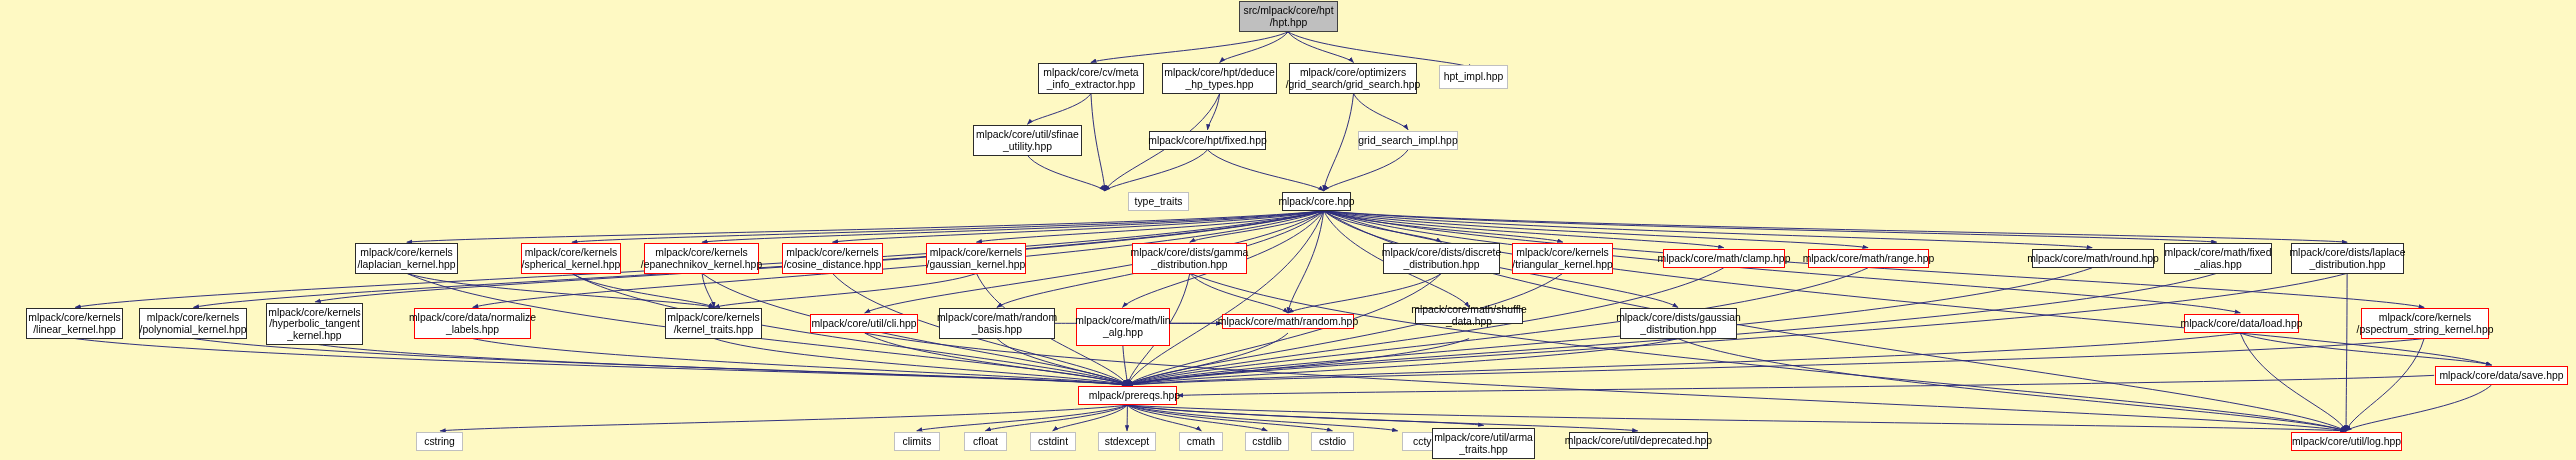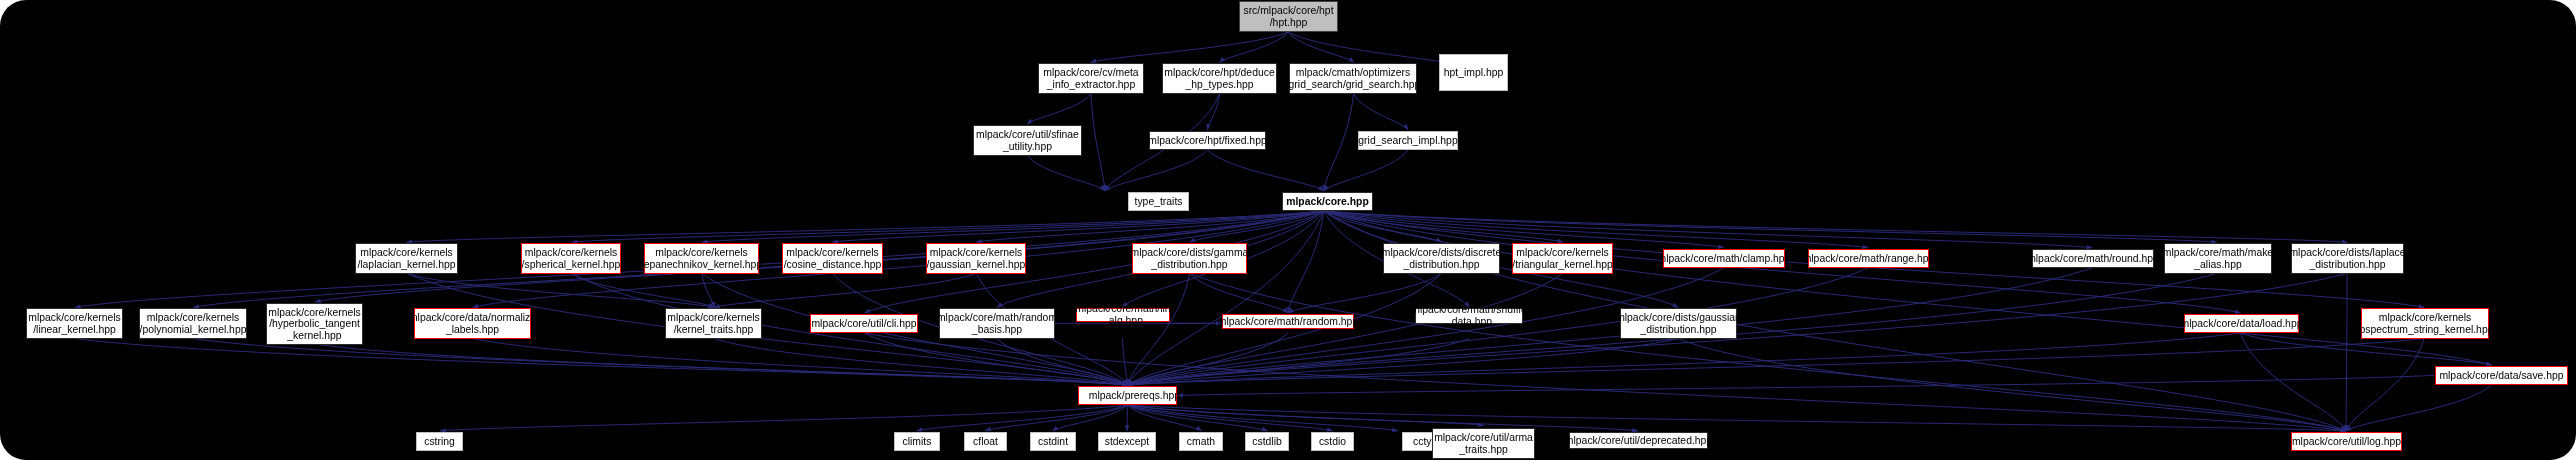--- a/index.html
+++ b/index.html
@@ -1,22 +1,21 @@
 <!DOCTYPE html>
 <html style="font-size:11px"><head>
 <meta charset="utf-8">
 <style>
   html,body{margin:0;padding:0;background:#ffffff;}
   #stage{
     position:relative;
     width:2576px;height:460px;
-    background:#000000;
+    background:#fef9c3;
     font-family:"Liberation Sans", sans-serif;
     overflow:hidden;
-    border-radius:26px;
   }
   #edges{position:absolute;left:0;top:0;width:2576px;height:460px;}
   .node{
     position:absolute;
     box-sizing:border-box;
     display:flex;align-items:center;justify-content:center;
     text-align:center;
     font-size:10.4px;
     line-height:1.12;
     color:#000000;
@@ -141,67 +140,67 @@
         <path d="M1623.5,584 C1939.67,603.24 3204.35,612.86 3380,621"></path>
       </g>
   </svg>
   <div id="nodes">
       <div class="node root" style="left: 1239px; top: 1.4px; width: 99px; height: 31px;">src/mlpack/core/hpt
 /hpt.hpp</div>
       <div class="node dark" style="left: 1038px; top: 63px; width: 106px; height: 31px;">mlpack/core/cv/meta
 _info_extractor.hpp</div>
       <div class="node dark" style="left: 1162px; top: 63px; width: 115px; height: 31px;">mlpack/core/hpt/deduce
 _hp_types.hpp</div>
-      <div class="node dark" style="left: 1289px; top: 63px; width: 128px; height: 31px;">mlpack/cmath/optimizers
+      <div class="node dark" style="left: 1289px; top: 63px; width: 128px; height: 31px;">mlpack/core/optimizers
 /grid_search/grid_search.hpp</div>
-      <div class="node grey" style="left: 1439px; top: 54px; width: 69px; height: 37px;">hpt_impl.hpp</div>
+      <div class="node grey" style="left: 1439px; top: 65px; width: 69px; height: 24px;">hpt_impl.hpp</div>
       <div class="node dark" style="left: 973px; top: 125px; width: 109px; height: 31px;">mlpack/core/util/sfinae
 _utility.hpp</div>
       <div class="node dark" style="left: 1149px; top: 131px; width: 117px; height: 19.4px; text-align: right;">mlpack/core/hpt/fixed.hpp</div>
       <div class="node grey" style="left: 1358px; top: 131px; width: 100px; height: 19.4px;">grid_search_impl.hpp</div>
       <div class="node grey" style="left: 1128px; top: 192px; width: 61px; height: 19.4px;">type_traits</div>
-      <div class="node dark" style="left: 1282px; top: 192px; width: 91px; height: 19.4px; font-weight: bold;">mlpack/core.hpp</div>
+      <div class="node dark" style="left: 1282px; top: 192px; width: 69px; height: 19.4px;">mlpack/core.hpp</div>
       <div class="node dark" style="left: 355px; top: 243px; width: 103px; height: 31px;">mlpack/core/kernels
 /laplacian_kernel.hpp</div>
       <div class="node red" style="left: 521px; top: 243px; width: 100px; height: 31px;">mlpack/core/kernels
 /spherical_kernel.hpp</div>
       <div class="node red" style="left: 644px; top: 243px; width: 115px; height: 31px;">mlpack/core/kernels
 /epanechnikov_kernel.hpp</div>
       <div class="node red" style="left: 782px; top: 243px; width: 101px; height: 31px;">mlpack/core/kernels
 /cosine_distance.hpp</div>
       <div class="node red" style="left: 926px; top: 243px; width: 100px; height: 31px;">mlpack/core/kernels
 /gaussian_kernel.hpp</div>
       <div class="node red" style="left: 1132px; top: 243px; width: 115px; height: 31px;">mlpack/core/dists/gamma
 _distribution.hpp</div>
       <div class="node dark" style="left: 1383px; top: 243px; width: 117px; height: 31px;">mlpack/core/dists/discrete
 _distribution.hpp</div>
       <div class="node red" style="left: 1512px; top: 243px; width: 101px; height: 31px;">mlpack/core/kernels
 /triangular_kernel.hpp</div>
       <div class="node red" style="left: 1663px; top: 249px; width: 122px; height: 19.4px;">mlpack/core/math/clamp.hpp</div>
       <div class="node red" style="left: 1808px; top: 249px; width: 121px; height: 19.4px;">mlpack/core/math/range.hpp</div>
       <div class="node dark" style="left: 2032px; top: 249px; width: 122px; height: 19.4px;">mlpack/core/math/round.hpp</div>
-      <div class="node dark" style="left: 2164px; top: 243px; width: 108px; height: 31px;">mlpack/core/math/make
+      <div class="node dark" style="left: 2164px; top: 243px; width: 108px; height: 31px;">mlpack/core/math/fixed
 _alias.hpp</div>
       <div class="node dark" style="left: 2291px; top: 243px; width: 113px; height: 31px;">mlpack/core/dists/laplace
 _distribution.hpp</div>
       <div class="node dark" style="left: 26px; top: 308px; width: 97px; height: 31px;">mlpack/core/kernels
 /linear_kernel.hpp</div>
       <div class="node dark" style="left: 139px; top: 308px; width: 108px; height: 31px;">mlpack/core/kernels
 /polynomial_kernel.hpp</div>
       <div class="node dark" style="left: 266px; top: 303px; width: 97px; height: 42px;">mlpack/core/kernels
 /hyperbolic_tangent
 _kernel.hpp</div>
       <div class="node red" style="left: 414px; top: 308px; width: 117px; height: 31px;">mlpack/core/data/normalize
 _labels.hpp</div>
       <div class="node dark" style="left: 665px; top: 308px; width: 97px; height: 31px;">mlpack/core/kernels
 /kernel_traits.hpp</div>
       <div class="node red" style="left: 810px; top: 314px; width: 108px; height: 19.4px;">mlpack/core/util/cli.hpp</div>
       <div class="node dark" style="left: 939px; top: 308px; width: 116px; height: 31px;">mlpack/core/math/random
 _basis.hpp</div>
-      <div class="node red" style="left: 1076px; top: 308px; width: 94px; height: 14px;">mlpack/core/math/lin
+      <div class="node red" style="left: 1076px; top: 308px; width: 94px; height: 38px;">mlpack/core/math/lin
 _alg.hpp</div>
       <div class="node red" style="left: 1222px; top: 314px; width: 132px; height: 15px;">mlpack/core/math/random.hpp</div>
       <div class="node dark" style="left: 1415px; top: 308px; width: 108px; height: 16px;">mlpack/core/math/shuffle
 _data.hpp</div>
       <div class="node dark" style="left: 1620px; top: 308px; width: 117px; height: 31px;">mlpack/core/dists/gaussian
 _distribution.hpp</div>
       <div class="node red" style="left: 2184px; top: 314px; width: 115px; height: 19.4px;">mlpack/core/data/load.hpp</div>
       <div class="node red" style="left: 2361px; top: 308px; width: 128px; height: 31px;">mlpack/core/kernels
 /pspectrum_string_kernel.hpp</div>
       <div class="node red" style="left: 2435px; top: 366px; width: 133px; height: 19.4px;">mlpack/core/data/save.hpp</div>

